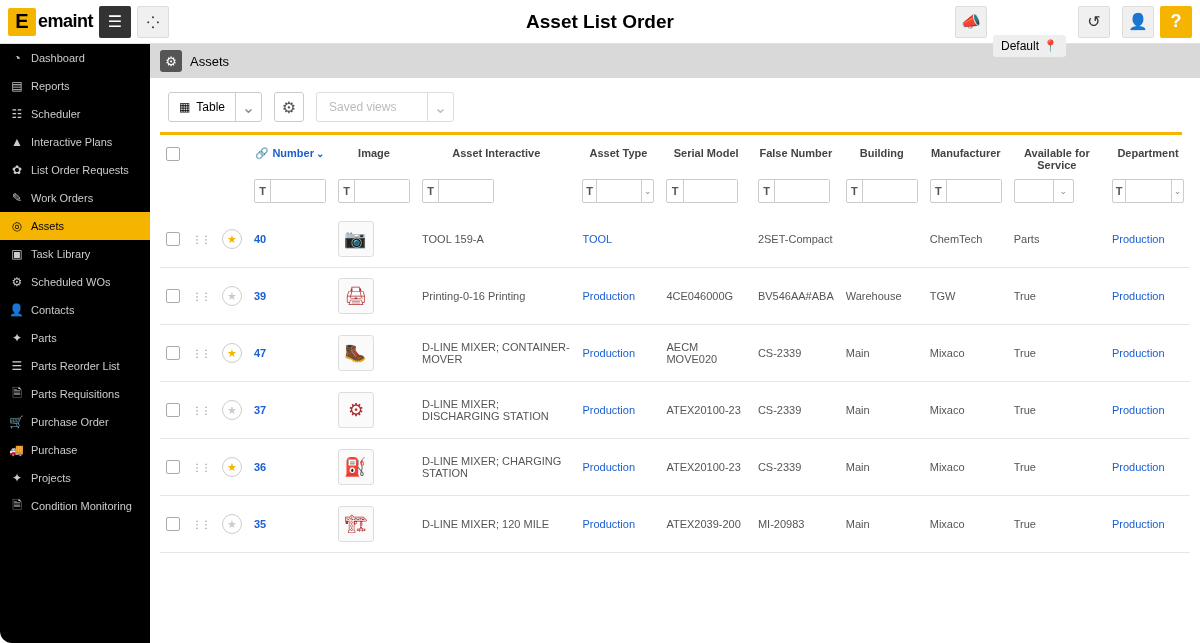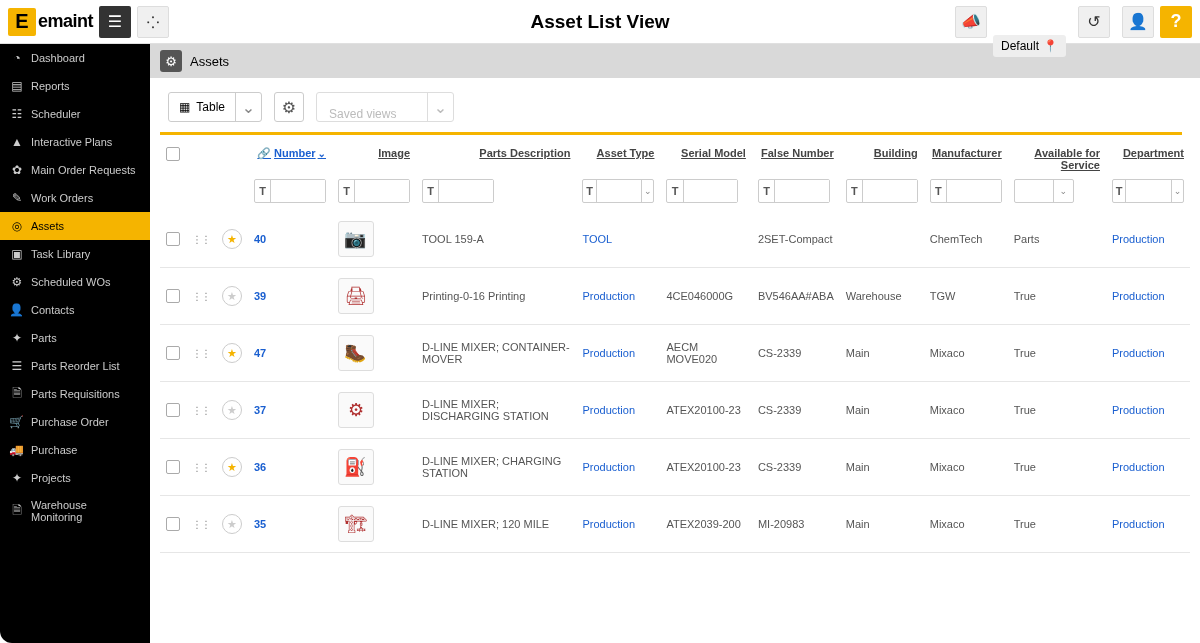--- a/index.html
+++ b/index.html
@@ -31,30 +31,30 @@
 
 .main { flex: 1; display: flex; flex-direction: column; overflow: hidden; }
 .panel-header { background: #d9d9d9; padding: 6px 10px; display: flex; align-items: center; gap: 8px; font-size: 13px; }
 .gear-btn { width: 22px; height: 22px; background: #555; color: #fff; border-radius: 3px; display: flex; align-items: center; justify-content: center; font-size: 13px; cursor: pointer; }
 
 .toolbar { padding: 14px 18px 10px; display: flex; align-items: center; gap: 12px; }
 .view-select { display: flex; align-items: center; border: 1px solid #ccc; border-radius: 3px; height: 30px; cursor: pointer; }
 .view-select .vs-main { padding: 0 10px; display: flex; align-items: center; gap: 6px; font-size: 12px; }
 .view-select .vs-caret { border-left: 1px solid #ccc; width: 26px; height: 100%; display: flex; align-items: center; justify-content: center; color: #888; }
 .toolbar-gear { width: 30px; height: 30px; border: 1px solid #ccc; border-radius: 3px; display: flex; align-items: center; justify-content: center; cursor: pointer; color: #555; }
-.saved-select { display: flex; align-items: flex-end; border: 1px solid #ddd; border-radius: 3px; height: 30px; }
+.saved-select { display: flex; align-items: center; border: 1px solid #ddd; border-radius: 3px; height: 30px; }
 .saved-select .sv-main { padding: 0 12px; color: #bbb; font-size: 12px; width: 110px; }
 .saved-select .sv-caret { border-left: 1px solid #ddd; width: 26px; height: 100%; display: flex; align-items: center; justify-content: center; color: #bbb; }
 
 .yellow-rule { border: none; border-top: 3px solid #f5b400; margin: 0 18px 0 10px; }
 
 
 .table-wrap { flex: 1; overflow: auto; padding: 6px 10px 0 10px; }
 table { width: 100%; border-collapse: collapse; }
-th { text-align: right; font-weight: 600; font-size: 11px; color: #444; padding: 6px 6px 4px; vertical-align: top; text-decoration: underline; }
+th { text-align: center; font-weight: 600; font-size: 11px; color: #444; padding: 6px 6px 4px; vertical-align: top; }
 th.sorted { color: #1a5fd0; }
 th.sorted .chev { font-size: 10px; margin-left: 2px; }
 .link-icon { color: #1a5fd0; margin-right: 3px; font-size: 11px; }
 .filter-row td { padding: 4px 6px 8px; }
 .filter-box { display: flex; border: 1px solid #ccc; border-radius: 2px; height: 24px; width: 72px; }
 .filter-btn { width: 22px; border-right: 1px solid #ccc; display: flex; align-items: center; justify-content: center; font-size: 11px; font-weight: bold; color: #555; }
 .filter-input { border: none; width: 100%; outline: none; font-size: 11px; padding: 0 4px; }
 .filter-caret { width: 20px; border-left: 1px solid #ccc; display: flex; align-items: center; justify-content: center; color: #888; font-size: 9px; }
 .filter-sel { display: flex; border: 1px solid #ccc; border-radius: 2px; height: 24px; width: 60px; }
 .filter-sel .fs-main { flex: 1; }
@@ -78,21 +78,21 @@
     <div class="logo">
       <div class="logo-badge">E</div>
       <div class="logo-text">emaint</div>
     </div>
     <div class="top-icon-btn top-icon-dark">
       <span>☰</span>
     </div>
     <div class="top-icon-btn top-icon-light">
       <span>⁘</span>
     </div>
-    <div class="top-title">Asset List View</div>
+    <div class="top-title">Asset List Order</div>
     <div class="top-right">
       <div class="top-icon-btn top-icon-light">
         <span>📣</span>
       </div>
       <div class="top-pill">
         <span>Default</span>
         <span>📍</span>
       </div>
       <div class="top-icon-btn top-icon-light">
         <span>↺</span>
@@ -118,21 +118,21 @@
         <div class="nav-item">
           <span class="nav-icon">☷</span>
           <span>Scheduler</span>
         </div>
         <div class="nav-item">
           <span class="nav-icon">▲</span>
           <span>Interactive Plans</span>
         </div>
         <div class="nav-item">
           <span class="nav-icon">✿</span>
-          <span>Main Order Requests</span>
+          <span>List Order Requests</span>
         </div>
         <div class="nav-item">
           <span class="nav-icon">✎</span>
           <span>Work Orders</span>
         </div>
         <div class="nav-item active">
           <span class="nav-icon">◎</span>
           <span>Assets</span>
         </div>
         <div class="nav-item">
@@ -166,21 +166,21 @@
         <div class="nav-item">
           <span class="nav-icon">🚚</span>
           <span>Purchase</span>
         </div>
         <div class="nav-item">
           <span class="nav-icon">✦</span>
           <span>Projects</span>
         </div>
         <div class="nav-item">
           <span class="nav-icon">🗎</span>
-          <span>Warehouse Monitoring</span>
+          <span>Condition Monitoring</span>
         </div>
       </div>
 
     <div class="main">
       <div class="panel-header">
         <div class="gear-btn">
           <span>⚙</span>
         </div>
         <span>Assets</span>
       </div>
@@ -210,21 +210,21 @@
             <tr>
               <th style="width:24px;">
                   <div class="chk"></div>
                 </th>
               <th style="width:20px;"></th>
               <th style="width:26px;"></th>
               <th class="sorted">
                 <span class="link-icon">🔗</span><span>Number</span><span class="chev">⌄</span>
               </th>
               <th>Image</th>
-              <th>Parts Description</th>
+              <th>Asset Interactive</th>
               <th>Asset Type</th>
               <th>Serial Model</th>
               <th>False Number</th>
               <th>Building</th>
               <th>Manufacturer</th>
               <th>Available for Service</th>
               <th>Department</th>
             </tr>
             <tr class="filter-row">
               <td></td>

